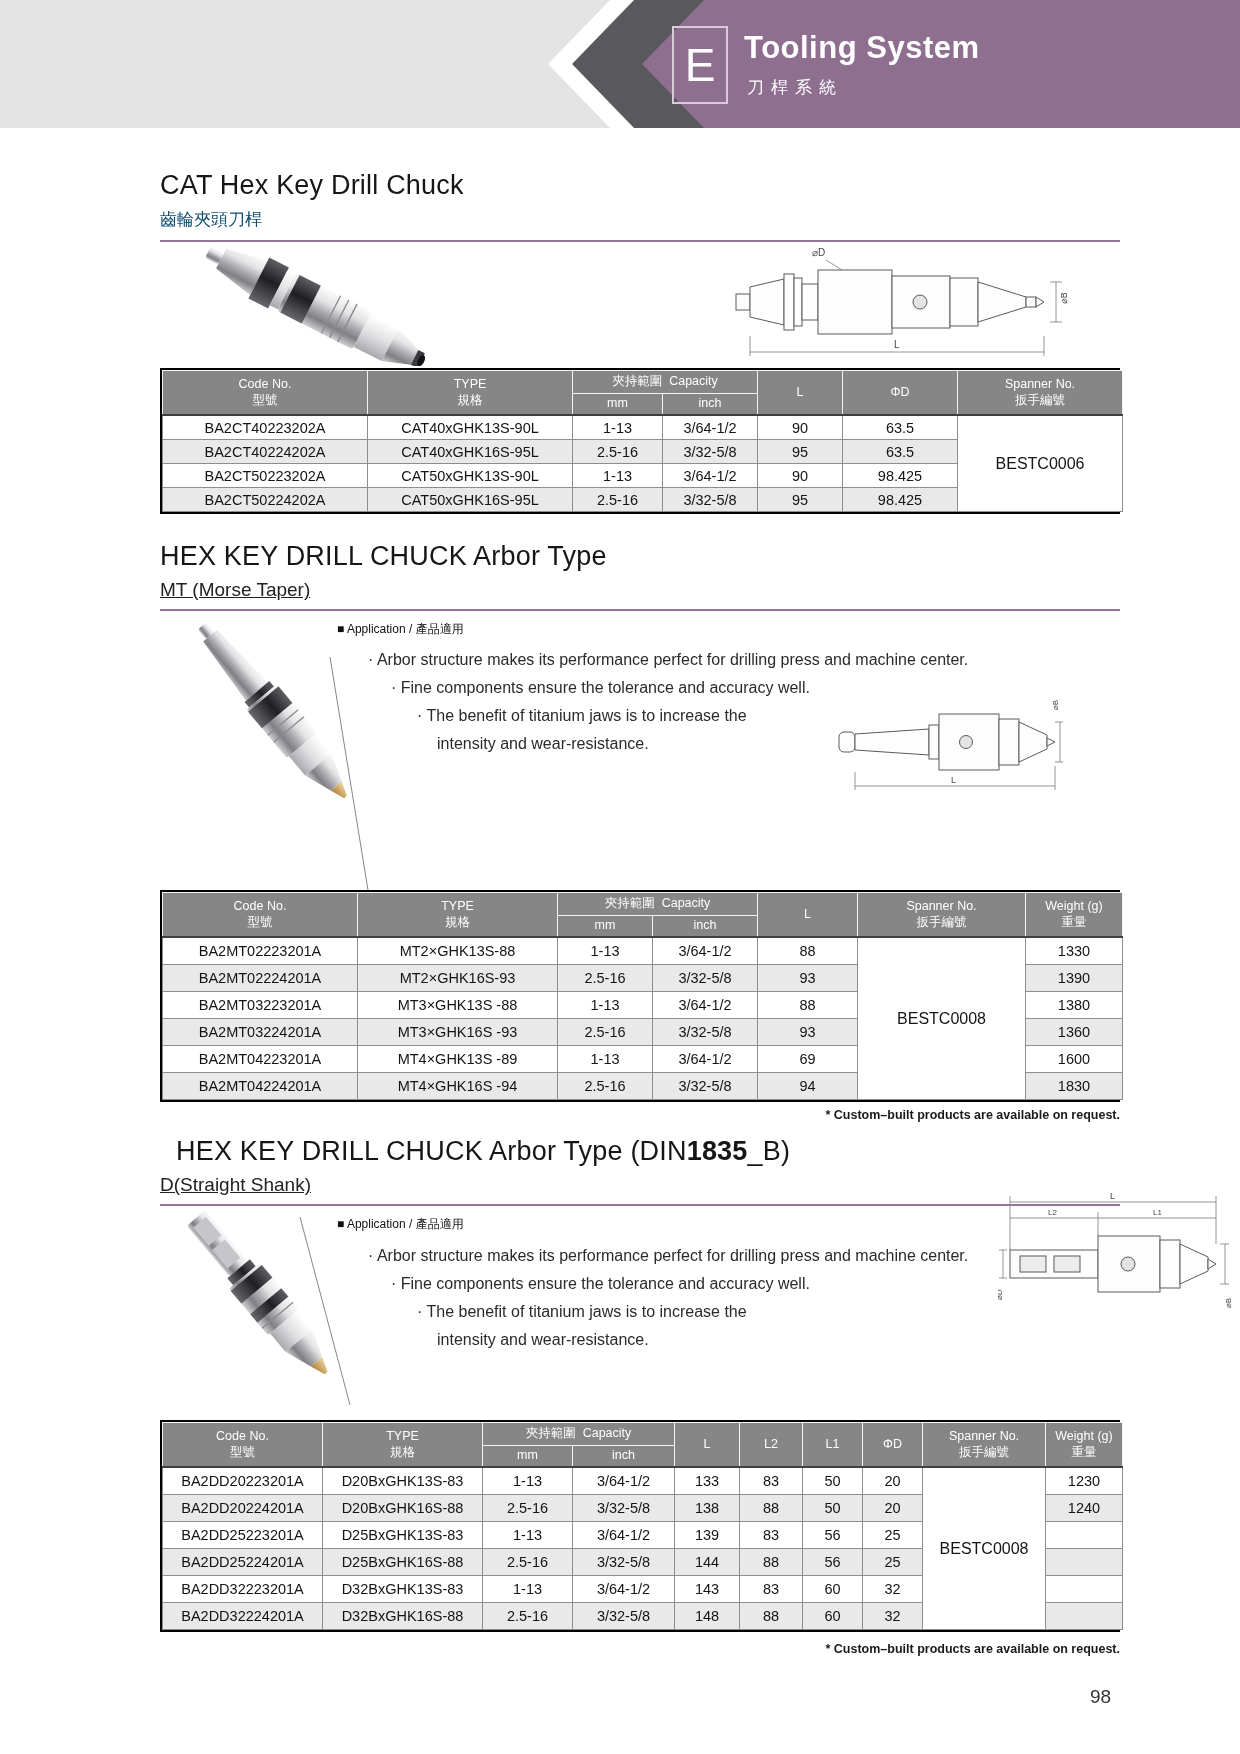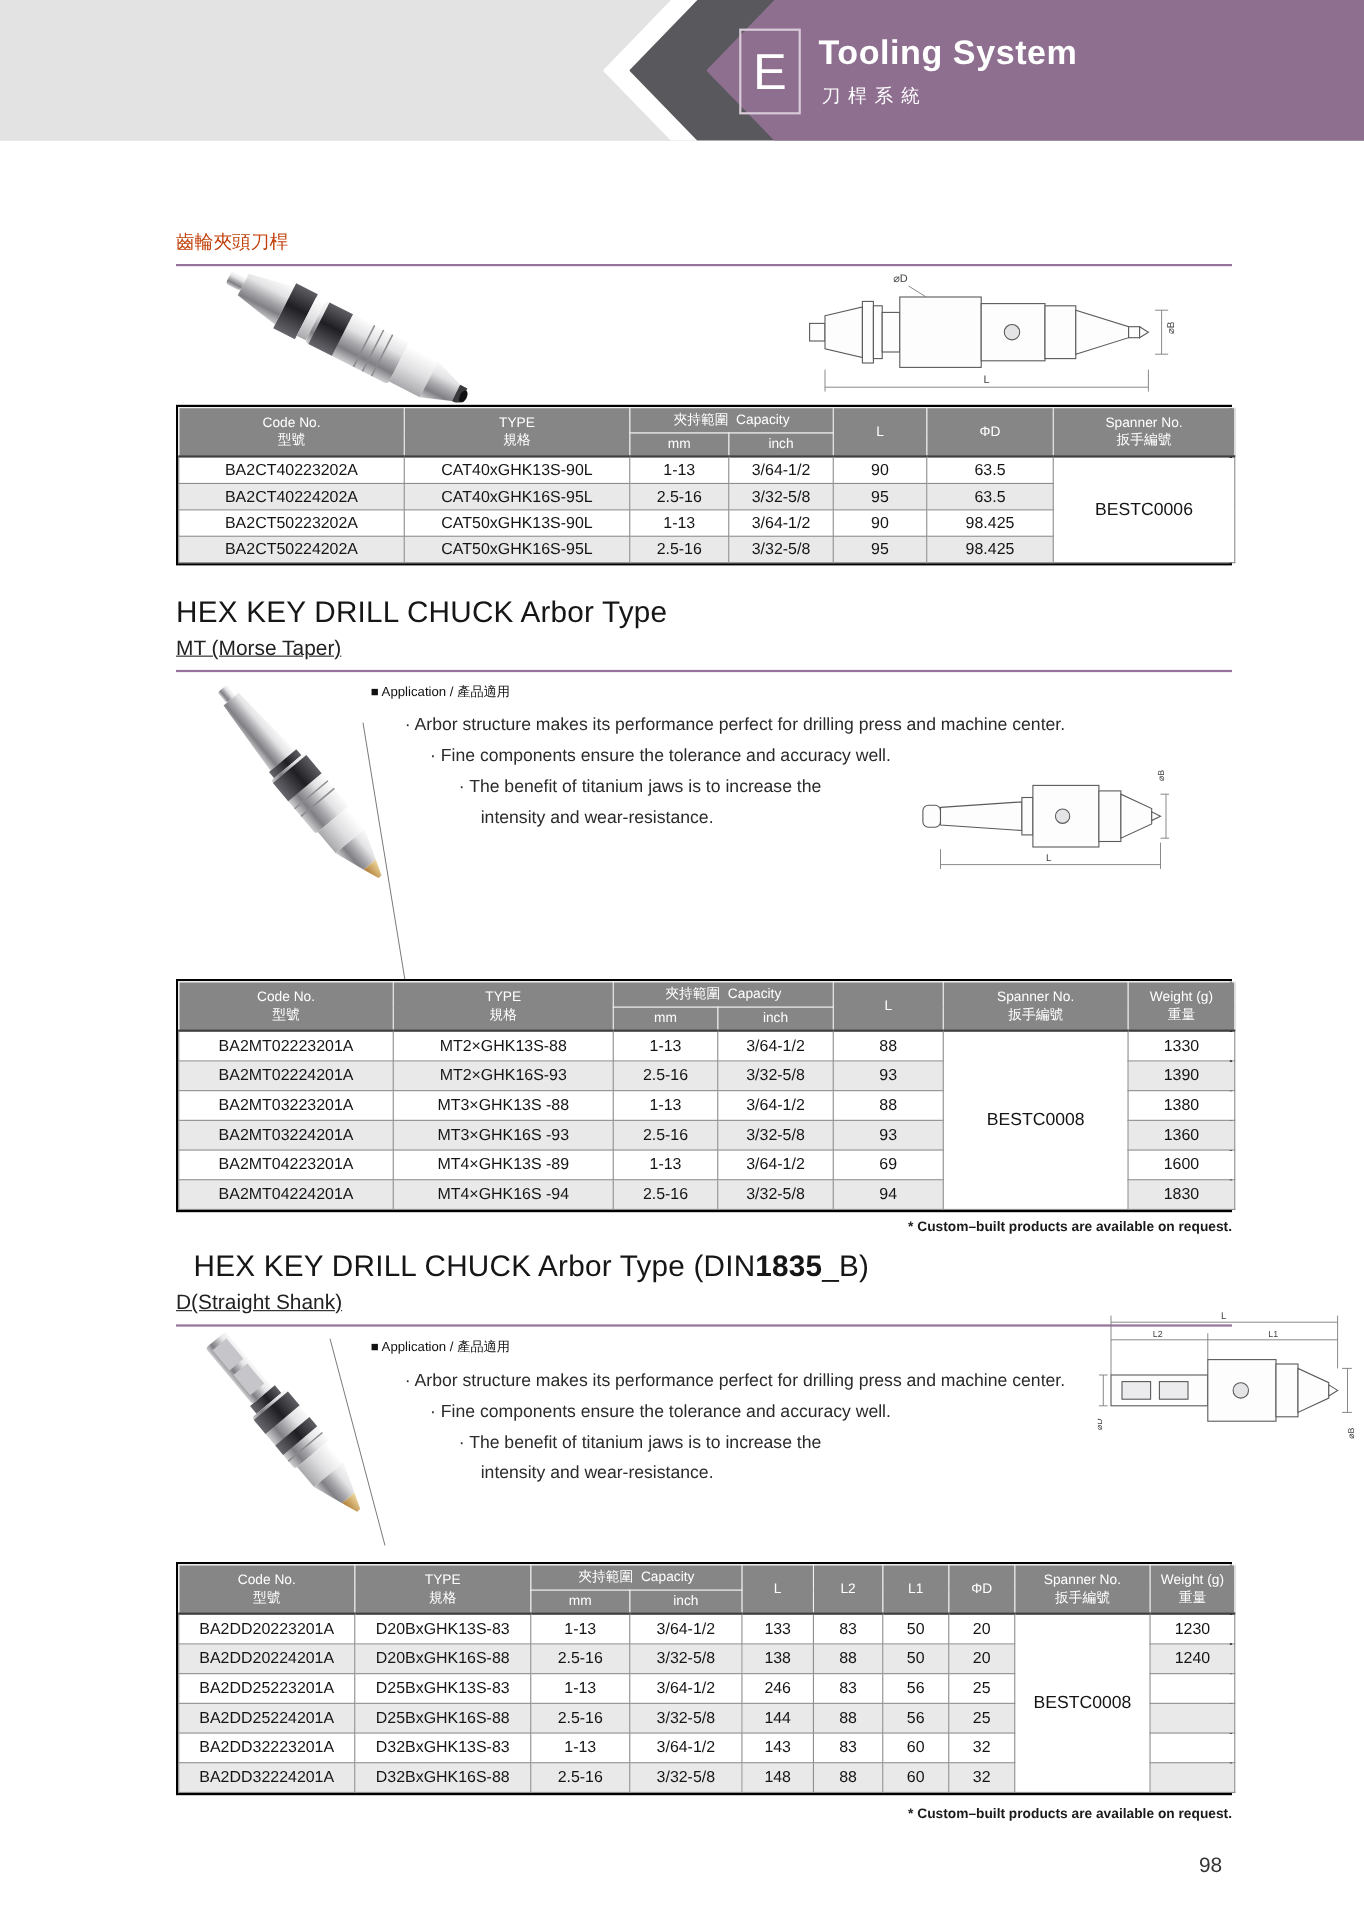--- a/index.html
+++ b/index.html
@@ -11,21 +11,21 @@
   .chev{position:absolute;top:0;bottom:0;right:0;clip-path:polygon(0 50%,62px 0,100% 0,100% 100%,62px 100%);}
   .chev-white{left:548px;background:#ffffff;}
   .chev-dark{left:572px;background:#59585c;}
   .chev-purple{left:642px;background:#8e6f90;}
   .e-box{position:absolute;left:672px;top:26px;width:52px;height:74px;border:2px solid #d9cbd9;
          color:#fff;font-size:46px;display:flex;align-items:center;justify-content:center;}
   .h-title{position:absolute;left:744px;top:30px;color:#fff;font-size:31px;font-weight:bold;letter-spacing:.5px;}
   .h-sub{position:absolute;left:747px;top:76px;color:#fff;font-size:17px;letter-spacing:7px;}
   
   .sec-title{position:absolute;font-size:27px;color:#161616;letter-spacing:.2px;}
-  .sec-zh{position:absolute;font-size:17px;color:#c2410c;}
+  .sec-zh{position:absolute;font-size:17px;color:#0c4a6e;}
   .sec-sub{position:absolute;font-size:19px;color:#222;text-decoration:underline;}
   .rule{position:absolute;width:960px;height:2px;background:#96739a;}
   
   .app-head{position:absolute;font-size:12px;color:#111;}
   .app-line{position:absolute;font-size:16px;color:#2a2a2a;}
   
   .tblwrap{position:absolute;border:2px solid #000000;width:960px;box-sizing:border-box;}
   table.spec{border-collapse:collapse;table-layout:fixed;width:100%;}
   table.spec th{background:#868686;color:#fff;font-weight:400;font-size:12.5px;line-height:1.25;
       border:1px solid #f2f2f2;text-align:center;vertical-align:middle;padding:1px 2px;}
@@ -75,20 +75,21 @@
 
   <div id="header">
     <div class="chev chev-white"></div>
     <div class="chev chev-dark"></div>
     <div class="chev chev-purple"></div>
     <div class="e-box">E</div>
     <div class="h-title">Tooling System</div>
     <div class="h-sub">刀桿系統</div>
   </div>
 
+  <div class="sec-title abs" style="left:160px;top:170px">CAT Hex Key Drill Chuck</div>
   <div class="sec-zh abs" style="left:160px;top:208px">齒輪夾頭刀桿</div>
   <div class="rule" style="left:160px;top:240px"></div>
 
   <svg class="abs" style="left:180px;top:246px" width="270" height="120" viewBox="0 0 270 120">
     <g transform="translate(28,6) rotate(27) scale(0.92)">
       <rect x="0" y="-7" width="16" height="14" rx="3" fill="url(#gSteel)"></rect>
       <polygon points="16,-12 62,-21 62,21 16,12" fill="url(#gSteel)"></polygon>
       <rect x="62" y="-25" width="24" height="50" fill="url(#gDark)"></rect>
       <rect x="86" y="-21" width="10" height="42" fill="url(#gSteelL)"></rect>
       <rect x="96" y="-23" width="92" height="46" rx="4" fill="url(#gSteel)"></rect>
@@ -476,21 +477,21 @@
             <td>88</td>
             <td>50</td>
             <td>20</td>
             <td>1240</td>
           </tr>
           <tr>
             <td>BA2DD25223201A</td>
             <td>D25BxGHK13S-83</td>
             <td>1-13</td>
             <td>3/64-1/2</td>
-            <td>246</td>
+            <td>139</td>
             <td>83</td>
             <td>56</td>
             <td>25</td>
             <td></td>
           </tr>
           <tr>
             <td>BA2DD25224201A</td>
             <td>D25BxGHK16S-88</td>
             <td>2.5-16</td>
             <td>3/32-5/8</td>

